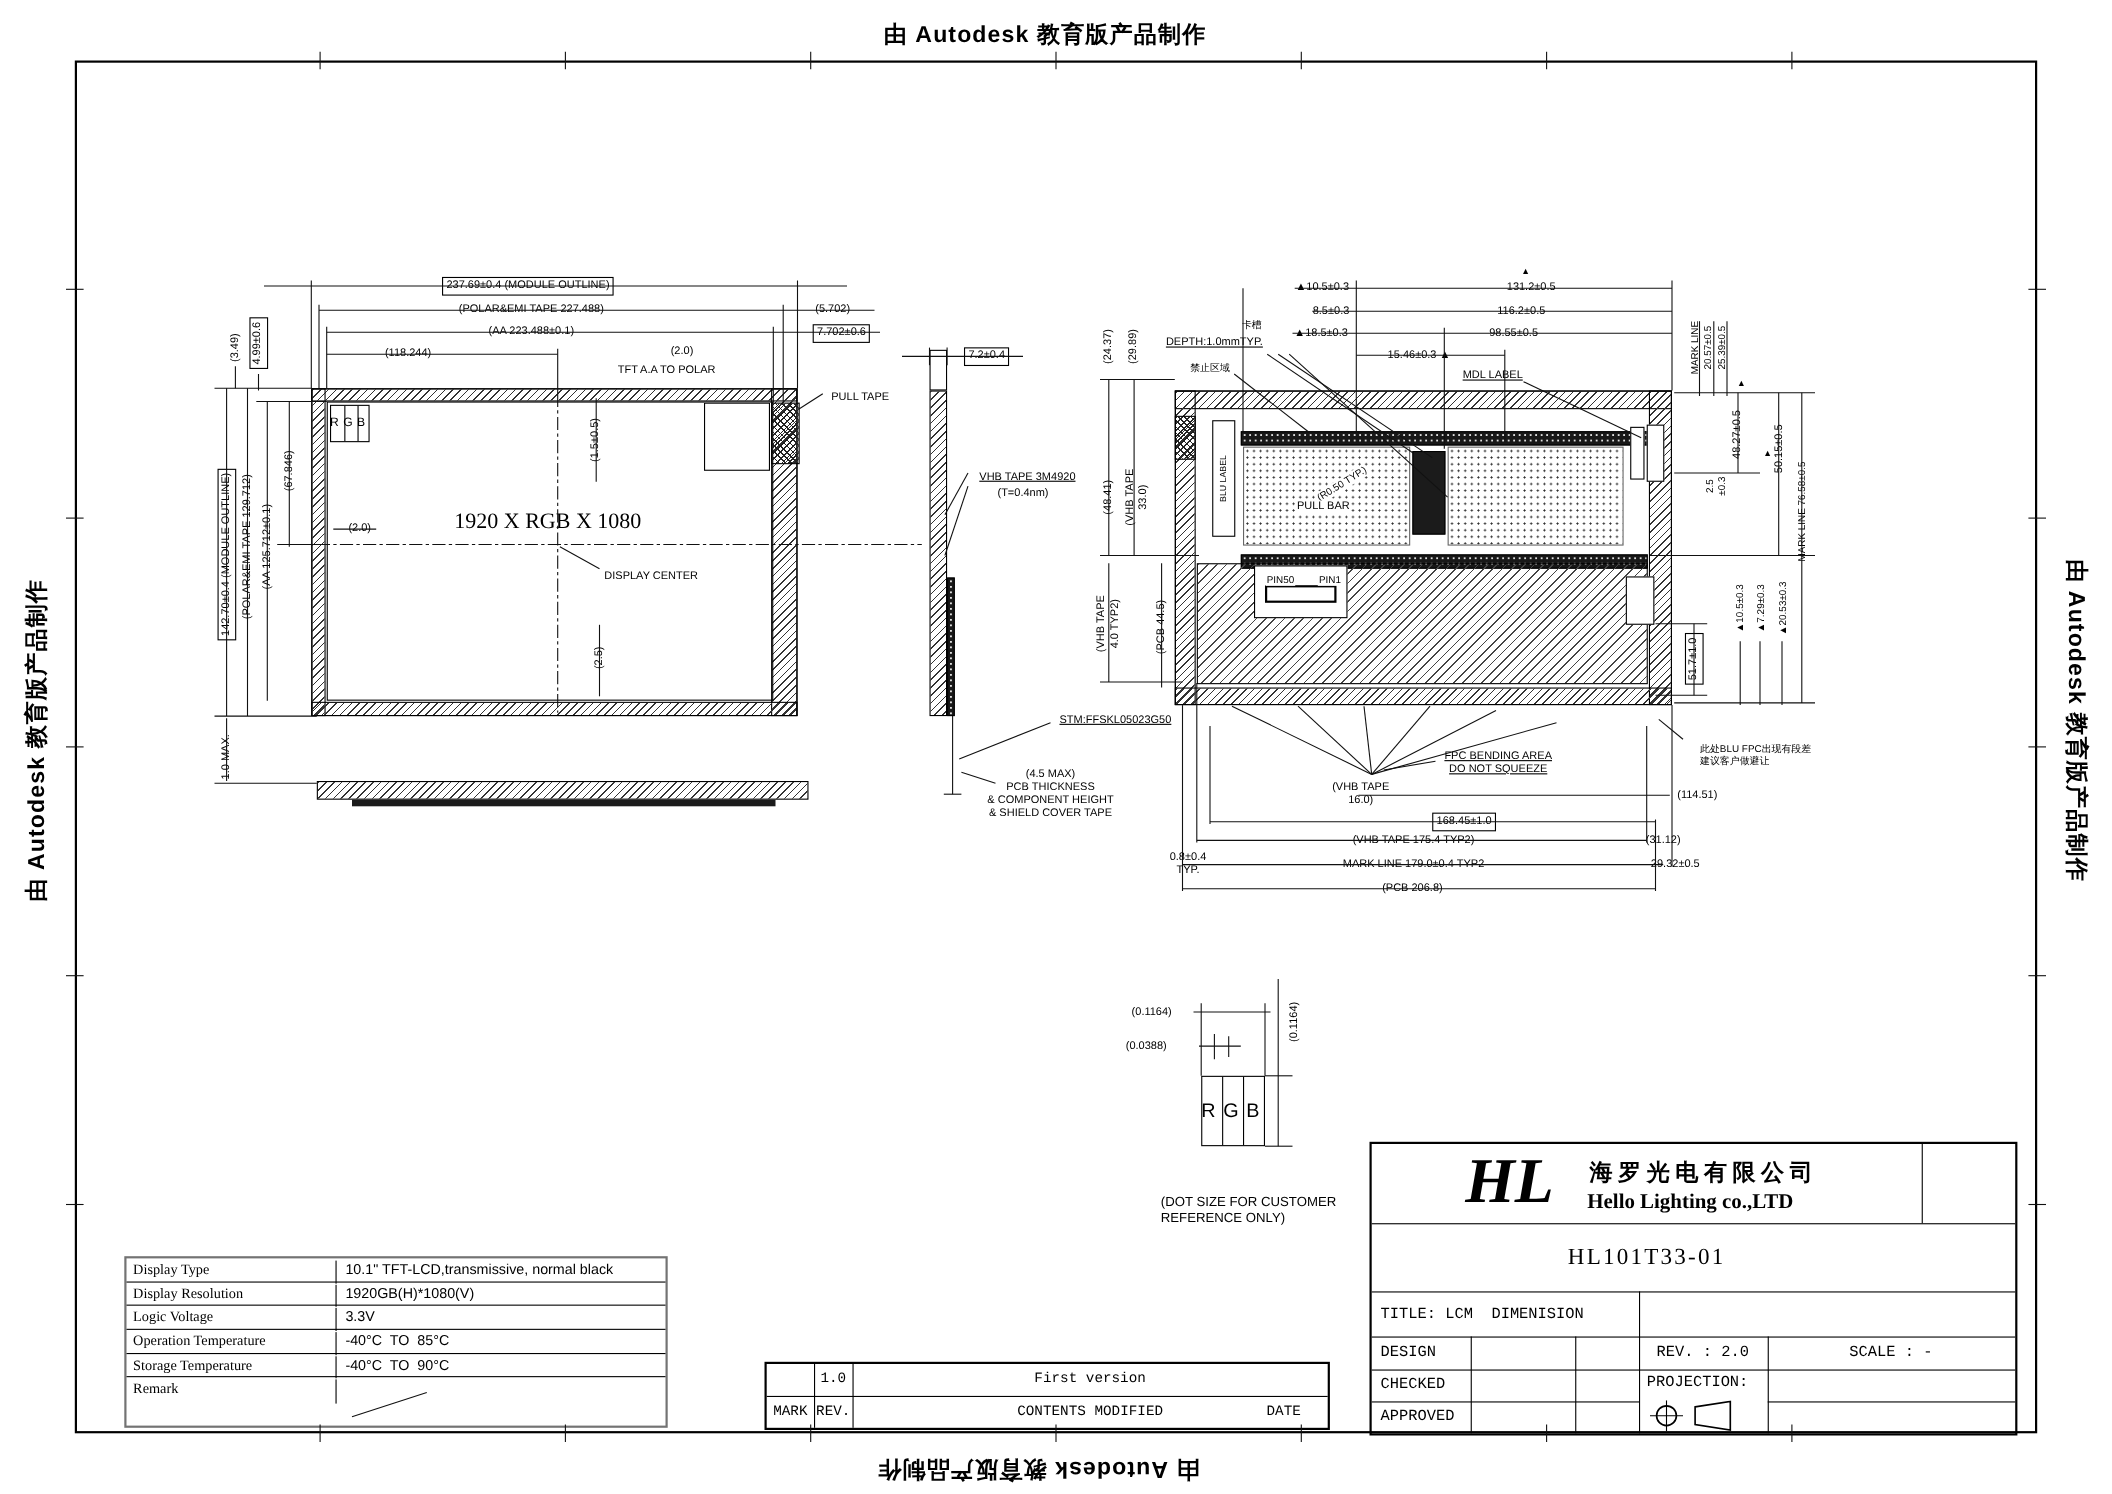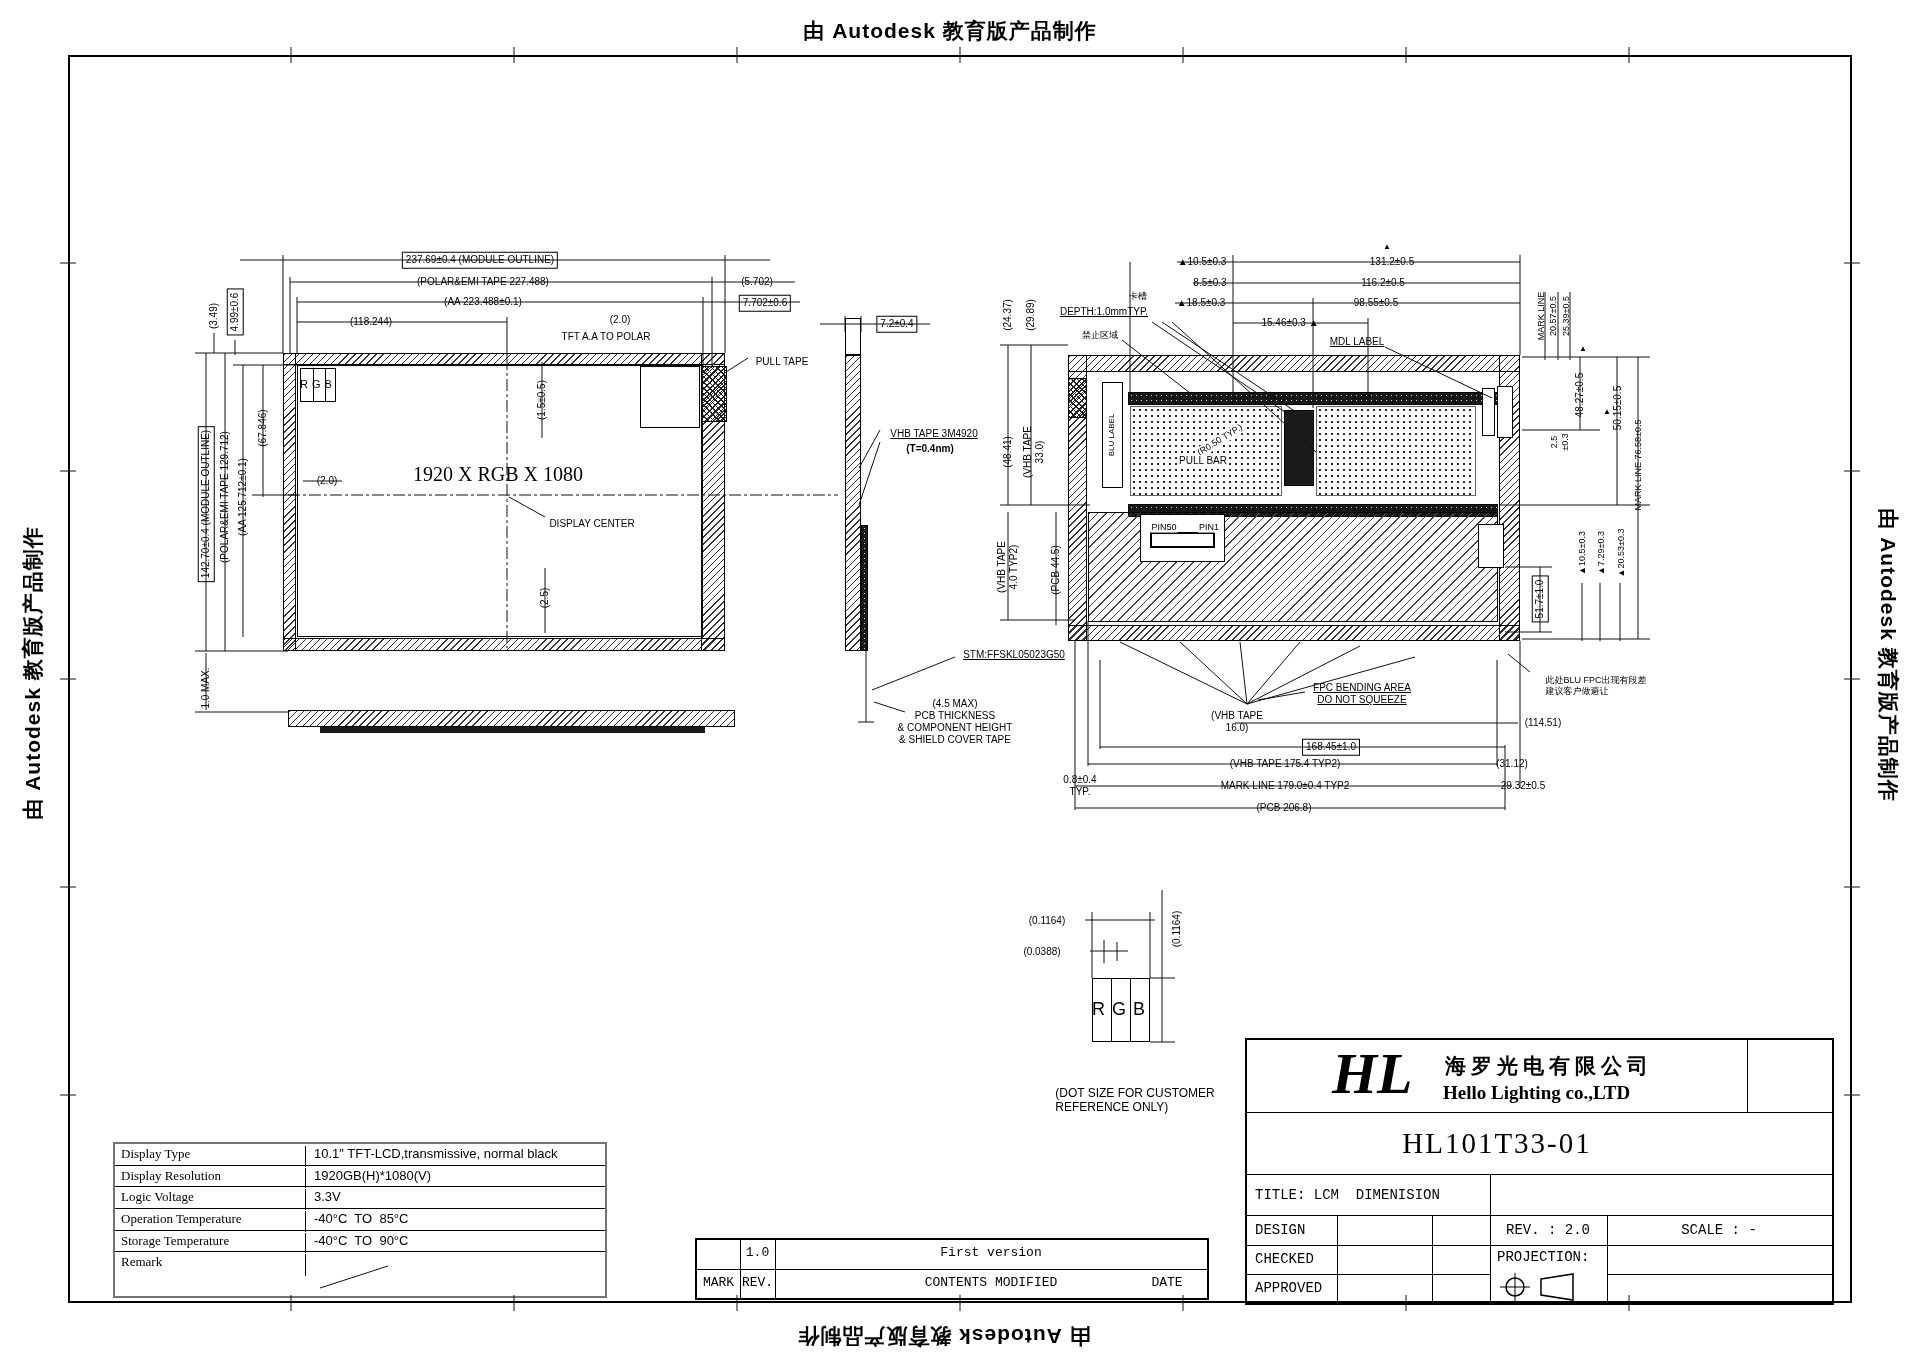--- a/index.html
+++ b/index.html
@@ -101,21 +101,21 @@
   <div class="lbl nw serif" style="left:498px;top:474px;font-size:20px;">1920 X RGB X 1080</div>
   <div class="lbl nw" style="left:592px;top:524px;">DISPLAY CENTER</div>
   <div class="lbl nw v bg" style="left:545px;top:598px;">(2.5)</div>
 
   <div class="shape outline" style="left:845px;top:318px;width:16px;height:37px;"></div>
   <div class="shape hatch" style="left:845px;top:355px;width:16px;height:296px;"></div>
   <div class="shape darkdots" style="left:861px;top:525px;width:7px;height:126px;"></div>
 
   <div class="lbl nw boxed" style="left:897px;top:324px;">7.2±0.4</div>
   <div class="lbl nw u bg" style="left:934px;top:434px;">VHB TAPE 3M4920</div>
-  <div class="lbl nw bg" style="left:930px;top:449px;font-weight:bold;">(T=0.4nm)</div>
+  <div class="lbl nw bg" style="left:930px;top:449px;">(T=0.4nm)</div>
   <div class="lbl nw u bg" style="left:1014px;top:655px;">STM:FFSKL05023G50</div>
   <div class="lbl" style="left:955px;top:722px;">(4.5 MAX)
 PCB THICKNESS
 &amp; COMPONENT HEIGHT
 &amp; SHIELD COVER TAPE</div>
 
   <div class="shape outline" style="left:1068px;top:355px;width:452px;height:286px;"></div>
   <div class="shape hatch" style="left:1068px;top:355px;width:452px;height:17px;"></div>
   <div class="shape hatch" style="left:1068px;top:355px;width:19px;height:286px;"></div>
   <div class="shape hatch" style="left:1499px;top:355px;width:21px;height:286px;"></div>
@@ -253,21 +253,21 @@
     <div class="tline" style="left:500px;top:0;width:1px;height:72px;"></div>
     <div class="tline" style="left:243px;top:134px;width:1px;height:129px;"></div>
     <div class="tline" style="left:90px;top:175px;width:1px;height:88px;"></div>
     <div class="tline" style="left:185px;top:175px;width:1px;height:88px;"></div>
     <div class="tline" style="left:360px;top:175px;width:1px;height:88px;"></div>
 
     <div class="tb-text serif" style="left:85px;top:0px;font-size:58px;font-weight:bold;font-style:italic;">HL</div>
     <div class="tb-text" style="left:198px;top:12px;font-size:21px;font-weight:bold;letter-spacing:5px;font-family:'Liberation Sans',sans-serif;">海罗光电有限公司</div>
     <div class="tb-text serif" style="left:196px;top:42px;font-size:19px;font-weight:bold;">Hello Lighting co.,LTD</div>
 
-    <div class="tb-text serif" style="left:250px;top:103px;transform:translate(-50%,-50%);font-size:29px;letter-spacing:2px;">HL101T33-01</div>
+    <div class="tb-text serif" style="left:250px;top:103px;transform:translate(-50%,-50%);font-size:21px;letter-spacing:2px;">HL101T33-01</div>
 
     <div class="tb-text" style="left:8px;top:147px;">TITLE: LCM  DIMENISION</div>
     <div class="tb-text" style="left:8px;top:182px;">DESIGN</div>
     <div class="tb-text" style="left:8px;top:211px;">CHECKED</div>
     <div class="tb-text" style="left:8px;top:240px;">APPROVED</div>
     <div class="tb-text" style="left:301px;top:182px;transform:translateX(-50%);">REV. : 2.0</div>
     <div class="tb-text" style="left:472px;top:182px;transform:translateX(-50%);">SCALE : -</div>
     <div class="tb-text" style="left:250px;top:209px;">PROJECTION:</div>
     <svg width="100" height="28" style="position:absolute;left:252px;top:233px;">
       <circle cx="16" cy="14" r="9" fill="none" stroke="#000" stroke-width="1.5"></circle>

